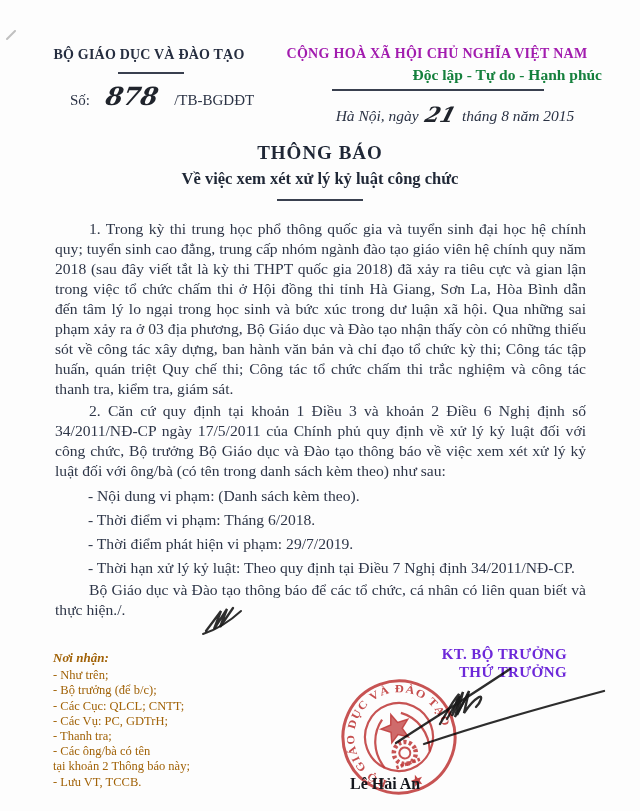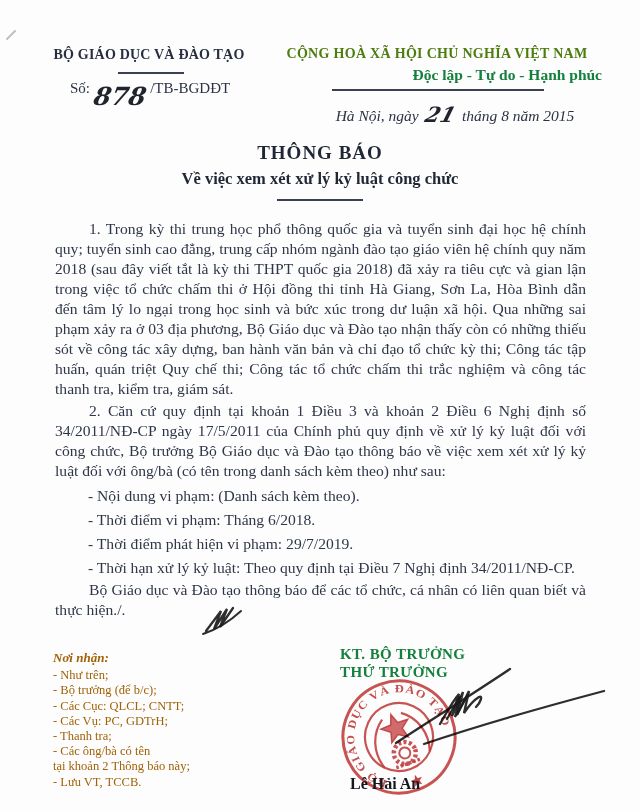--- a/index.html
+++ b/index.html
@@ -11,46 +11,46 @@
   .page{
     position:relative;width:640px;height:811px;background:#fdfdfd;
     font-family:"Liberation Serif","DejaVu Serif",serif;color:var(--body-text);
     overflow:hidden;
   }
   .abs{position:absolute;}
   
   .agency{left:40px;top:47px;width:218px;text-align:center;font-weight:bold;font-size:14px;letter-spacing:.2px;color:#262e40;}
   .rule{background:#39404f;height:2px;}
   .rule-a{left:118px;top:72px;width:66px;}
-  .so-line{left:70px;top:80px;display:flex;align-items:flex-start;gap:4px;font-size:15px;color:#2a3244;}
+  .so-line{left:70px;top:80px;display:flex;align-items:flex-end;gap:16px;font-size:15px;color:#2a3244;}
   .handwritten{
     font-family:"DejaVu Serif",serif;font-style:italic;font-weight:bold;
     transform:skewX(-10deg);color:#20242c;display:inline-block;
   }
   .hw-number{font-size:25px;position:relative;top:2px;}
-  .motto1{left:272px;top:46px;width:330px;text-align:center;font-weight:bold;font-size:14px;letter-spacing:.3px;color:#4d7c0f;}
+  .motto1{left:272px;top:46px;width:330px;text-align:center;font-weight:bold;font-size:14px;letter-spacing:.3px;color:#a21caf;}
   .motto2{left:272px;top:66px;width:330px;text-align:right;font-weight:bold;font-size:15.5px;color:#15803d;}
   .rule-b{left:332px;top:89px;width:212px;}
   .date-line{left:290px;top:101px;width:330px;display:flex;justify-content:center;align-items:baseline;gap:7px;font-style:italic;font-size:15.5px;color:#2a3244;}
   .hw-day{font-size:21px;transform:skewX(-16deg);position:relative;top:1px;}
   
   .title-main{left:0;top:142px;width:640px;text-align:center;font-weight:bold;font-size:19px;letter-spacing:1px;color:#1f2736;}
   .title-sub{left:0;top:169px;width:640px;text-align:center;font-weight:bold;font-size:16.5px;color:#1f2736;}
   .rule-c{left:277px;top:199px;width:86px;}
   
   .body-block{left:55px;top:219px;width:531px;font-size:15.6px;line-height:20px;text-align:justify;}
   .body-block p{margin:0;text-indent:34px;}
   .body-block p.p2{margin-top:2px;}
   .bullets{list-style:none;margin:3px 0 0 33px;padding:0;}
   .bullets li{line-height:24px;text-align:left;}
   .closing{margin-top:7px;}
   
   .recipients{left:53px;top:650px;font-size:12.5px;line-height:15.2px;color:#a16207;}
   .recipients .rec-label{font-weight:bold;font-style:italic;font-size:13px;margin-bottom:3px;}
-  .sig-title{left:340px;top:646px;width:196px;text-align:left;color:#15803d;}
+  .sig-title{left:371px;top:646px;width:196px;text-align:right;color:#6d28d9;}
   .sig-title .l1{font-weight:bold;font-size:15px;letter-spacing:.4px;}
   .sig-title .l2{font-weight:bold;font-size:15px;margin-top:1px;letter-spacing:.4px;}
   .signer{left:350px;top:775px;width:196px;font-weight:bold;font-size:16px;color:#14171d;z-index:6;}
   
   .seal-svg{left:337px;top:675px;z-index:4;mix-blend-mode:multiply;}
   .ink-svg{left:0;top:0;z-index:5;mix-blend-mode:multiply;pointer-events:none;}
 </style>
 </head>
 <body>
 

